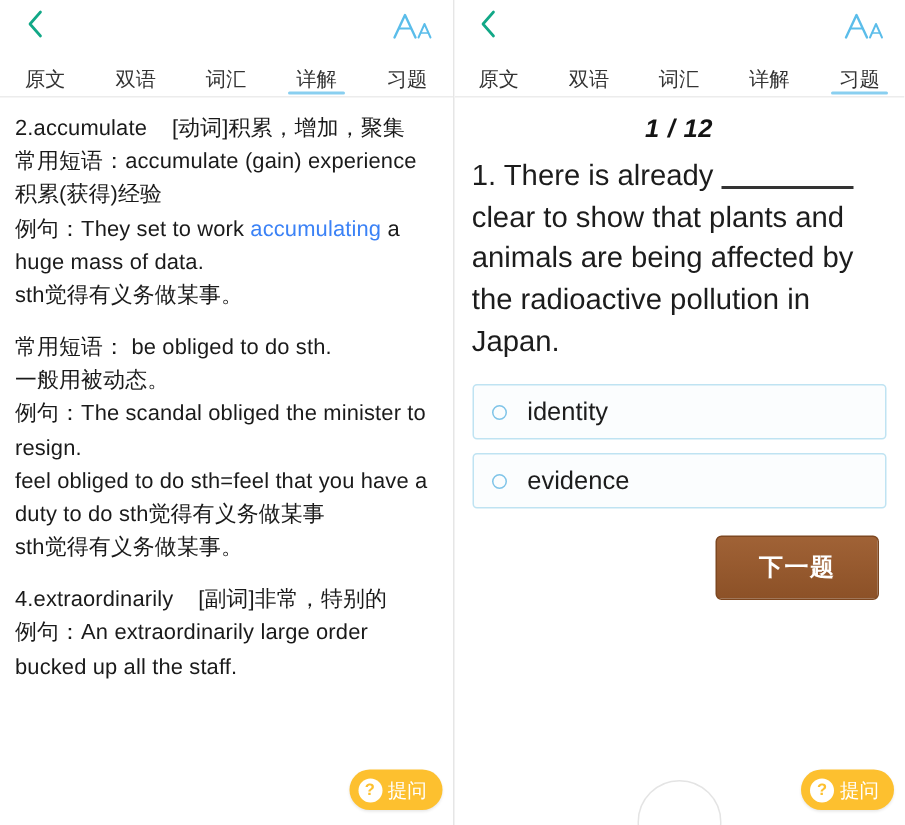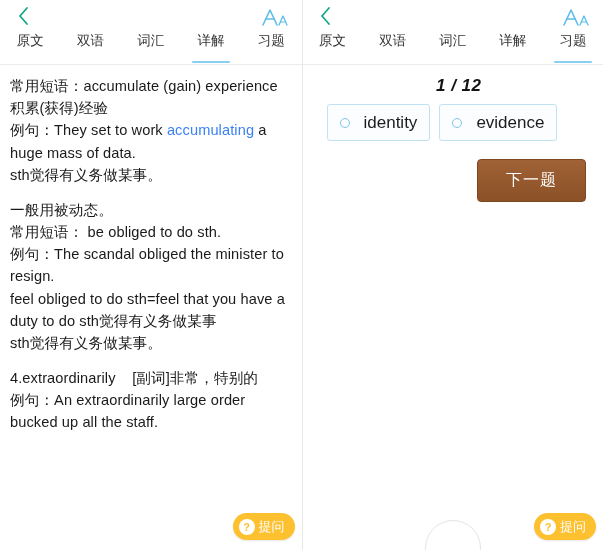--- a/index.html
+++ b/index.html
@@ -62,21 +62,21 @@
   .tabbar {
     height: 32px;
     display: flex;
     align-items: stretch;
     border-bottom: 1px solid #ececec;
     background: #ffffff;
   }
   .tab {
     flex: 1;
     display: flex;
-    align-items: flex-start;
+    align-items: flex-end;
     justify-content: center;
     font-size: 13.5px;
     color: #333333;
     position: relative;
     cursor: pointer;
     padding-bottom: 2px;
     box-sizing: border-box;
   }
   .tab.active::after {
     content: "";
@@ -97,21 +97,21 @@
     line-height: 1.52;
     color: #1a1a1a;
     letter-spacing: 0.1px;
   }
   .entry { margin-bottom: 13px; }
   .entry:last-child { margin-bottom: 0; }
   .hl { color: #3b82f6; }
 
   
   .quiz {
-    padding: 8px 12px 0 24px;
+    padding: 8px 12px 0 12px;
   }
   .q-counter {
     text-align: center;
     font-weight: bold;
     font-style: italic;
     font-size: 17px;
     color: #141414;
     margin: 3px 0 8px 0;
     letter-spacing: 0.5px;
   }
@@ -122,20 +122,21 @@
     margin: 0 0 14px 0;
   }
   .blank {
     display: inline-block;
     border-bottom: 2px solid #333;
     width: 88px;
     vertical-align: -3px;
   }
   .options {
     display: flex;
+    flex-direction: column;
     gap: 9px;
   }
   .option {
     height: 37px;
     border: 1px solid #bfe3f2;
     border-radius: 3px;
     background: #fbfdfe;
     display: flex;
     align-items: center;
     padding: 0 12px;
@@ -167,20 +168,21 @@
     background: linear-gradient(180deg, #a06236 0%, #8c5127 100%);
     border: 1px solid #7d4720;
     border-radius: 4px;
     color: #ffffff;
     font-size: 16px;
     display: flex;
     align-items: center;
     justify-content: center;
     cursor: pointer;
     letter-spacing: 1px;
+    font-weight: bold;
   }
 
   
   .fab {
     position: absolute;
     right: 7px;
     bottom: 10px;
     height: 27px;
     padding: 0 10px 0 6px;
     background: #fdc02f;
@@ -259,28 +261,31 @@
         </div>
       <div class="tab">
           <span>习题</span>
         </div>
     </div>
 
     <div class="lesson">
 
 
       <div class="entry">
+        <div>
+          <span>2.accumulate</span>&nbsp;&nbsp;&nbsp;&nbsp;<span>[动词]积累，增加，聚集</span>
+        </div>
         <div>常用短语：accumulate (gain) experience 积累(获得)经验</div>
         <div>例句：They set to work <span class="hl">accumulating</span> a huge mass of data.</div>
         <div>sth觉得有义务做某事。</div>
       </div>
 
       <div class="entry">
+        <div>常用短语： be obliged to do sth.</div>
         <div>一般用被动态。</div>
-        <div>常用短语： be obliged to do sth.</div>
         <div>例句：The scandal obliged the minister to resign.</div>
         <div>feel obliged to do sth=feel that you have a duty to do sth觉得有义务做某事</div>
         <div>sth觉得有义务做某事。</div>
       </div>
 
       <div class="entry">
         <div>
           <span>4.extraordinarily</span>&nbsp;&nbsp;&nbsp;&nbsp;<span>[副词]非常，特别的</span>
         </div>
         <div>例句：An extraordinarily large order bucked up all the staff.</div>
@@ -328,20 +333,25 @@
         </div>
       <div class="tab active">
           <span>习题</span>
         </div>
     </div>
 
     <div class="quiz">
 
       <div class="q-counter">1 / 12</div>
 
+      <div class="q-text">
+        <span>1. There is already</span>
+        <span class="blank"></span>
+        <span>clear to show that plants and animals are being affected by the radioactive pollution in Japan.</span>
+      </div>
 
       <div class="options">
         <div class="option">
           <span class="radio"></span>
           <span class="option-label">identity</span>
         </div>
         <div class="option">
           <span class="radio"></span>
           <span class="option-label">evidence</span>
         </div>

